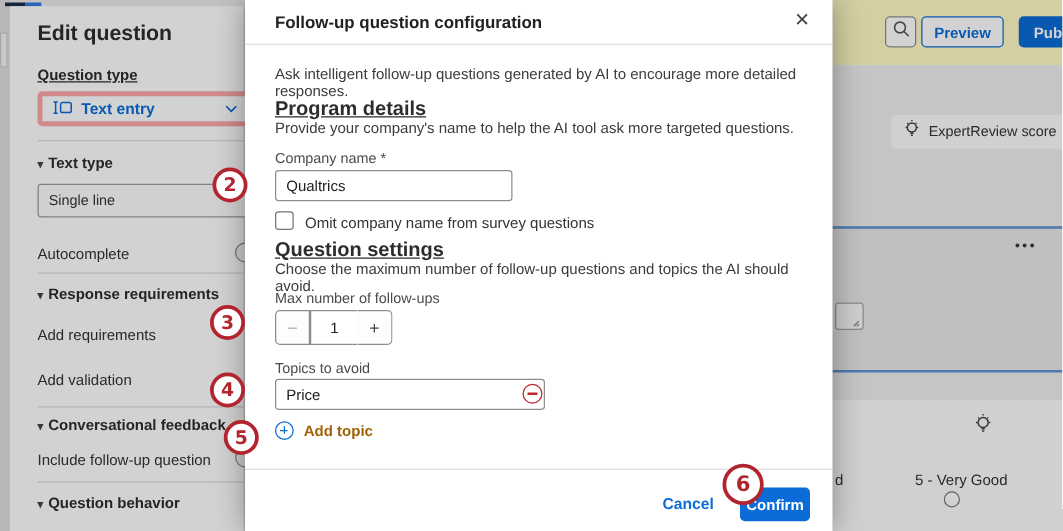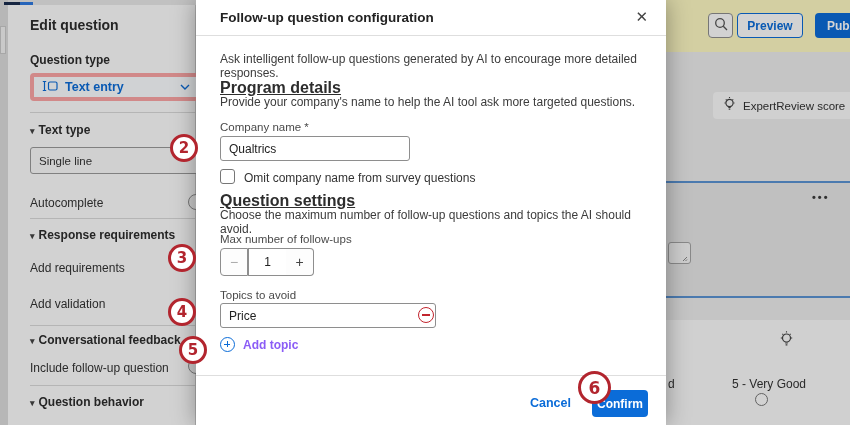--- a/index.html
+++ b/index.html
@@ -7,21 +7,21 @@
   body { font-family:"Liberation Sans", sans-serif; background:#fff; overflow:hidden; }
   .screen { position:relative; width:850px; height:425px; overflow:hidden; background:#e9e9e9; }
 
   
   .left-strip { position:absolute; left:0; top:0; width:8px; height:100%; background:#dcdcdc; }
   .left-strip .stub { position:absolute; left:0; top:26px; width:6px; height:28px; background:#f2f2f2; border:1px solid #c9c9c9; }
   .tabline-dark { position:absolute; left:4px; top:2px; width:16px; height:3px; background:#1b2d4f; }
   .tabline-blue { position:absolute; left:20px; top:2px; width:13px; height:3px; background:#2f7ae0; }
 
   .sidebar { position:absolute; left:8px; top:5px; width:188px; height:420px; background:#fdfdfd; border-right:1px solid #d0d0d0; }
-  .sb-title { position:absolute; left:22px; top:12px; font-size:14px; font-weight:bold; color:#2d2d2d; }
+  .sb-title { position:absolute; left:22px; top:12px; font-size:17px; font-weight:bold; color:#2d2d2d; }
   .sb-label { position:absolute; font-size:12px; color:#333; }
   .sb-head  { position:absolute; font-size:12px; font-weight:bold; color:#2d2d2d; }
   .sb-head .caret { font-size:9px; margin-right:4px; color:#444; }
   .sb-divider { position:absolute; left:22px; right:0; height:1px; background:#dadada; }
   .qtype-dd { position:absolute; left:22px; top:68px; width:172px; height:28px; border:4px solid #fca5a5; border-radius:4px; background:#fbfdff; display:flex; align-items:center; padding:0 8px; color:#0b6cd8; font-size:12.5px; font-weight:bold; }
   .qtype-dd .dd-text { margin-left:7px; flex:1; }
   .sb-select { position:absolute; left:22px; top:142px; width:172px; height:27px; border:1px solid #9a9a9a; border-radius:3px; background:#fafafa; display:flex; align-items:center; padding:1px 8px; font-size:11.5px; color:#333; }
   .toggle-stub { position:absolute; width:16px; height:16px; border:1px solid #8e8e8e; border-radius:50%; background:#f2f2f2; }
 
   
@@ -59,21 +59,21 @@
   .step-btn { width:28px; height:28px; border:1px solid #8e8e8e; background:#fdfdfd; font-size:14px; display:flex; align-items:center; justify-content:center; }
   .step-minus { border-radius:4px 0 0 4px; color:#aaa; }
   .step-plus { border-radius:0 4px 4px 0; color:#444; border-left:none; }
   .step-val { width:38px; height:28px; border-top:1px solid #8e8e8e; border-bottom:1px solid #8e8e8e; border-left:1px solid #8e8e8e; background:#fff; font-size:12px; color:#222; display:flex; align-items:center; justify-content:center; }
   .remove-topic { position:absolute; left:222px; top:307px; width:16px; height:16px; border:1.6px solid #c2252e; border-radius:50%; display:flex; align-items:center; justify-content:center; cursor:pointer; }
   .remove-topic::before { content:""; width:8px; height:1.6px; background:#c2252e; }
   .add-row { position:absolute; left:24px; top:337px; display:flex; align-items:center; cursor:pointer; }
   .add-icon { width:15px; height:15px; border:1.5px solid #0b6cd8; border-radius:50%; position:relative; }
   .add-icon::before { content:""; position:absolute; left:3px; top:5.5px; width:6px; height:1.5px; background:#0b6cd8; }
   .add-icon::after { content:""; position:absolute; left:5.5px; top:3px; width:1.5px; height:6px; background:#0b6cd8; }
-  .add-label { margin-left:8px; color:#8b5cf6; font-size:12px; font-weight:bold; }
+  .add-label { margin-left:8px; color:#a16207; font-size:12px; font-weight:bold; }
   .m-footer-hr { position:absolute; left:0; right:0; top:375px; height:1px; background:#dedede; }
   .cancel-link { position:absolute; right:95px; top:396px; color:#0b6cd8; font-size:12.5px; font-weight:bold; cursor:pointer; }
   .confirm-btn { position:absolute; right:18px; top:390px; width:56px; height:27px; background:#0b6cd8; border:none; border-radius:4px; color:#fff; font-size:12px; font-weight:bold; cursor:pointer; font-family:"Liberation Sans", sans-serif; }
 
   
   .ann { position:absolute; z-index:30; background:#fff; border:3px solid #b2252e; border-radius:50%; color:#b2252e; font-weight:bold; display:flex; align-items:center; justify-content:center; font-family:"DejaVu Sans", sans-serif; }
   .ann-sm { width:28px; height:28px; font-size:15px; }
   .ann-lg { width:33px; height:33px; font-size:17px; }
 </style>
 </head>
@@ -82,21 +82,21 @@
 <div class="screen">
 
   <div class="left-strip">
     <div class="stub"></div>
   </div>
   <div class="tabline-dark"></div>
   <div class="tabline-blue"></div>
 
   <div class="sidebar">
     <div class="sb-title">Edit question</div>
-    <div class="sb-head" style="left:22px; top:48px;">Question type</div>
+    <div class="sb-head" style="left:22px; top:48px;text-decoration:underline;">Question type</div>
     <div class="qtype-dd">
       <span><svg width="16" height="12" viewBox="0 0 16 12">
             <path d="M2.5 1.5 v9 M0.8 1.5 h3.4 M0.8 10.5 h3.4" stroke="#0b6cd8" stroke-width="1.2" fill="none"></path>
             <rect x="6.5" y="2" width="8.5" height="8" rx="1.5" fill="none" stroke="#0b6cd8" stroke-width="1.2"></rect>
           </svg></span>
       <span class="dd-text">Text entry</span>
       <span><svg width="10" height="7" viewBox="0 0 10 7">
             <path d="M1 1 l4 4 4-4" fill="none" stroke="#0b6cd8" stroke-width="1.4"></path>
           </svg></span>
     </div>

